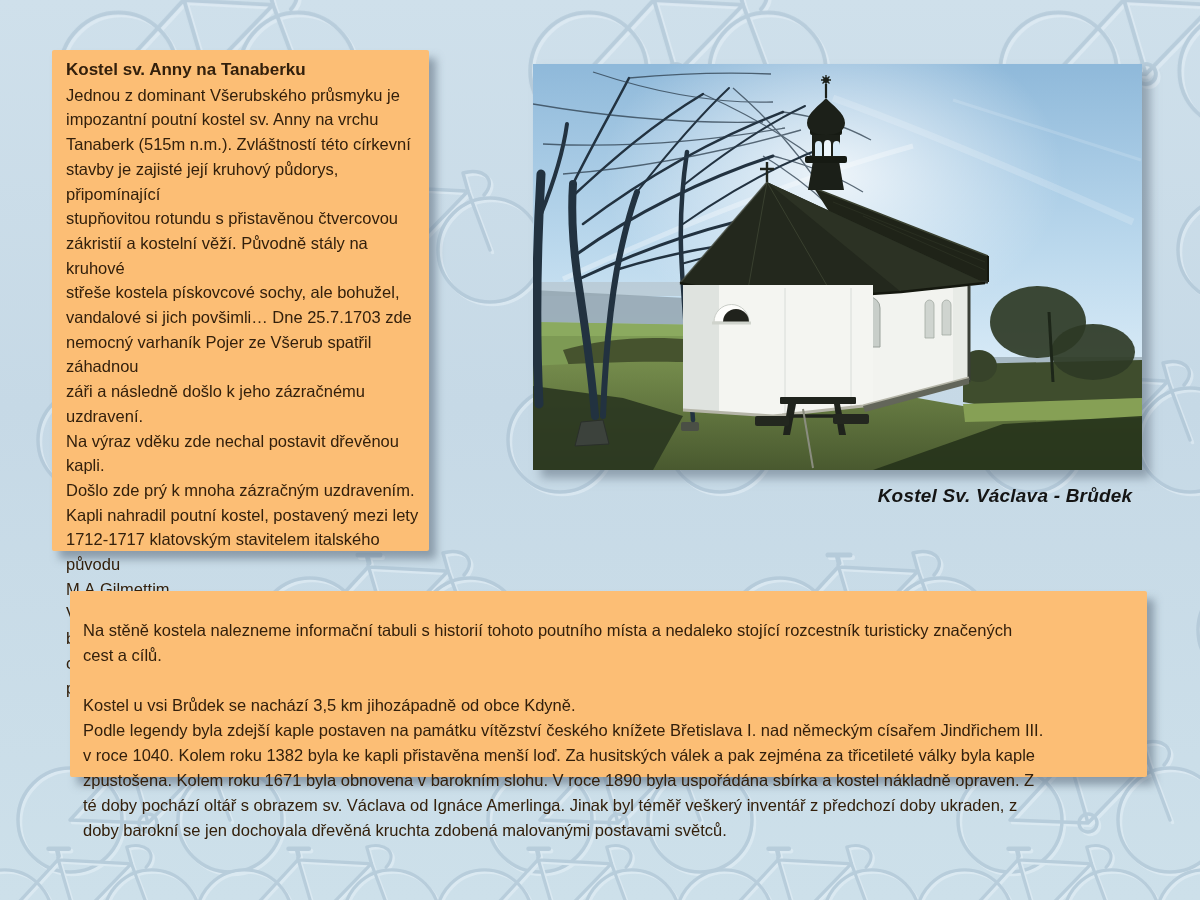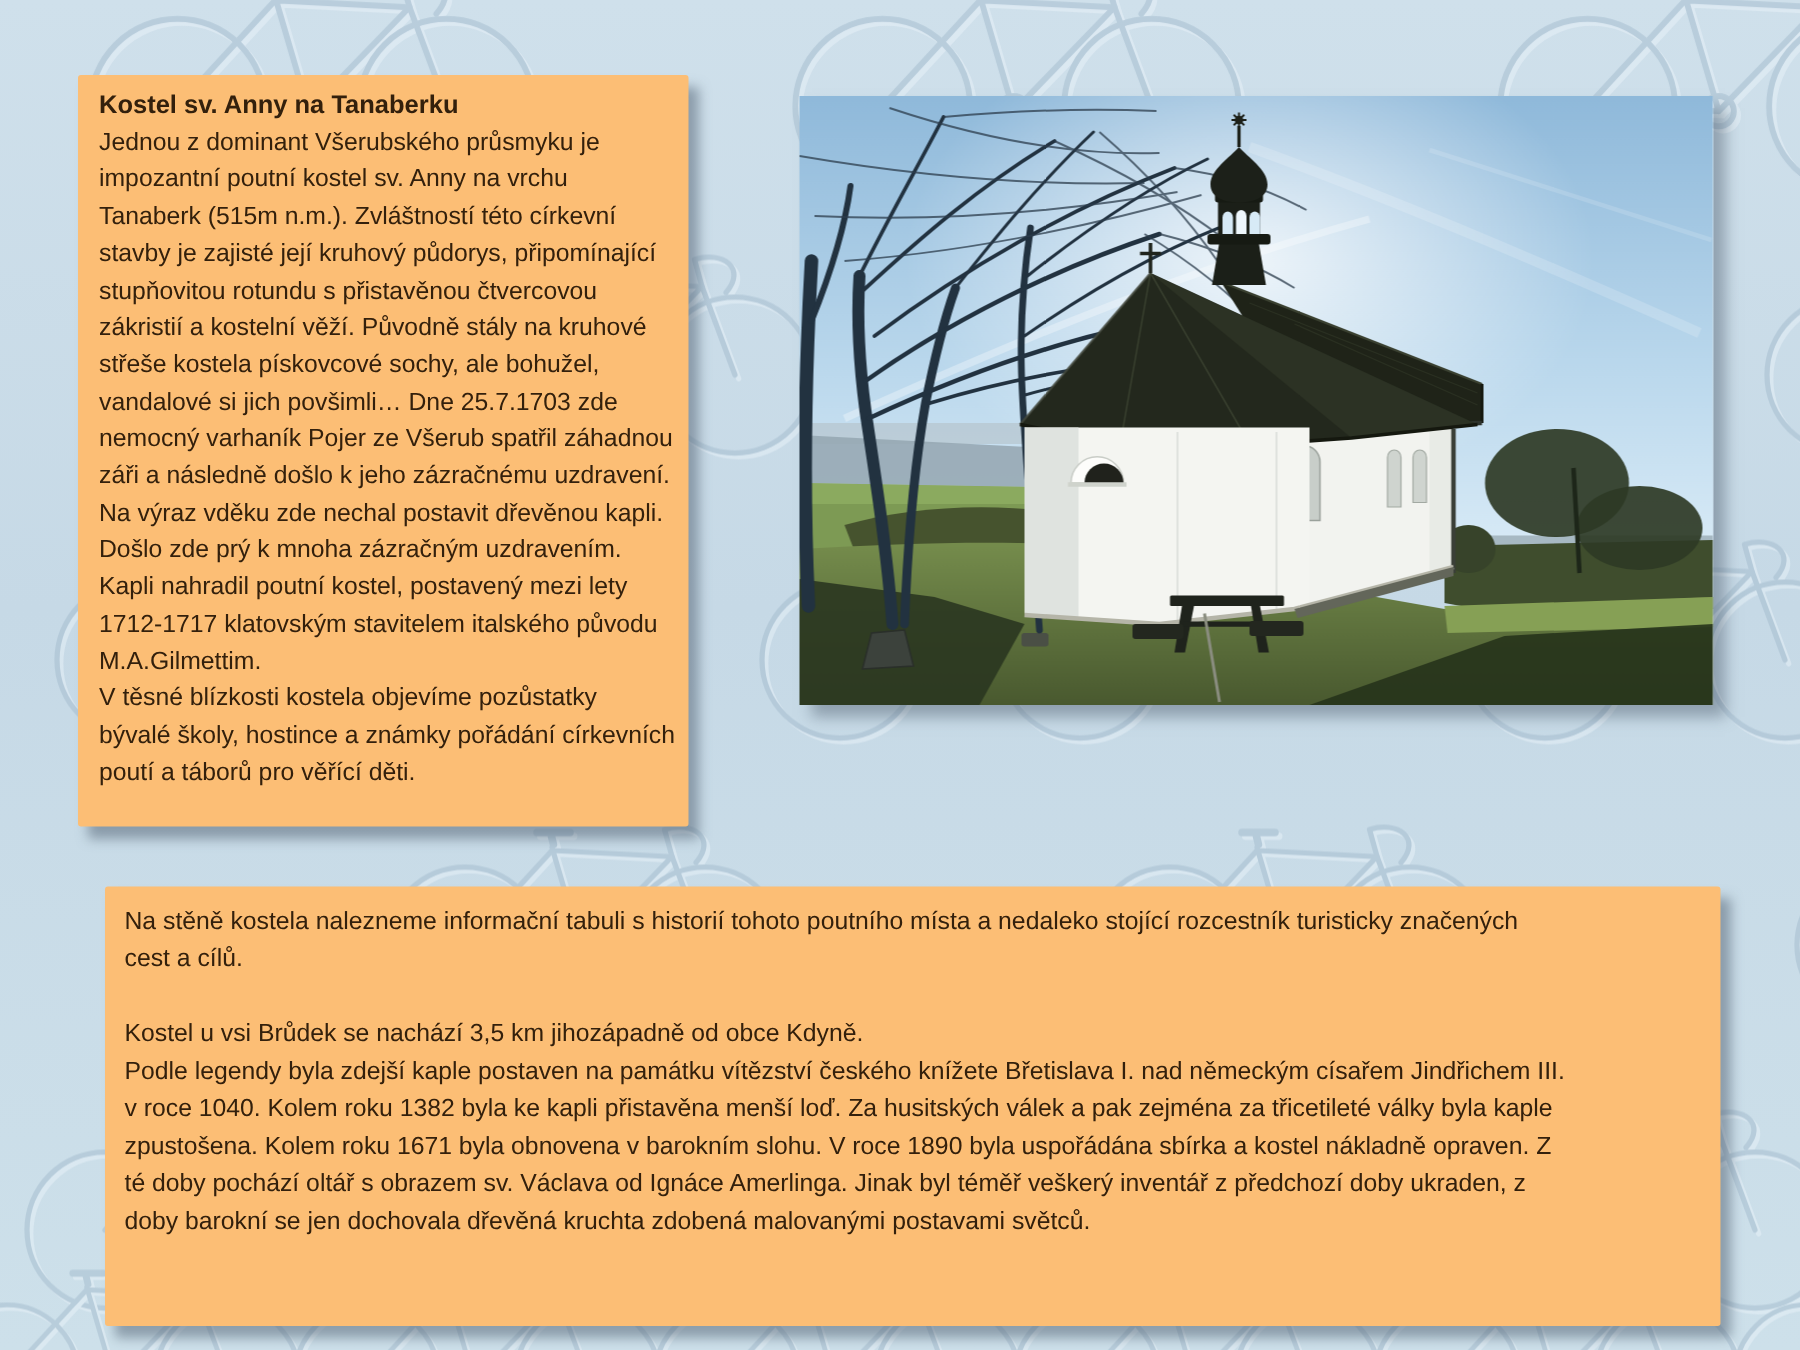--- a/index.html
+++ b/index.html
@@ -8,24 +8,24 @@
     position:relative; width:1200px; height:900px; overflow:hidden;
     background:linear-gradient(180deg,#cfe0eb 0%,#c6d9e6 45%,#cde0ea 100%);
   }
   .bg-bikes { position:absolute; left:0; top:0; width:1200px; height:900px; pointer-events:none; }
   .panel {
     position:absolute; background:#fcbe75; border-radius:2px;
     box-shadow:7px 8px 8px rgba(88,104,120,.55);
     color:#33200c;
   }
   .pre { white-space:pre-line; }
-  .left-panel { left:52px; top:50px; width:407px; height:501px; padding:8px 8px 0 14px;
+  .left-panel { left:52px; top:50px; width:377px; height:501px; padding:8px 8px 0 14px;
     font-size:16.5px; line-height:24.7px; box-sizing:border-box; }
   .left-panel h2 { margin:0; font-size:17px; font-weight:bold; line-height:24.7px; }
-  .bottom-panel { left:70px; top:591px; width:1077px; height:293px; padding:11px 16px 0 13px;
+  .bottom-panel { left:70px; top:591px; width:1077px; height:186px; padding:27px 16px 0 13px;
     font-size:16.5px; line-height:25px; box-sizing:border-box; }
   .bold { font-weight:normal; }
   .photo { position:absolute; left:533px; top:64px; width:609px; height:406px; margin:0;
     box-shadow:8px 8px 9px rgba(88,104,120,.5); }
   .photo svg { display:block; width:100%; height:100%; }
   .caption { position:absolute; left:850px; top:485px; width:310px; text-align:center;
     font-style:italic; font-weight:bold; font-size:19px; color:#141414; letter-spacing:.2px; }
 </style>
 </head>
 <body>
@@ -252,20 +252,21 @@
         <path d="M255,340 L250,371 L257,371 L263,340 Z"></path>
         <path d="M307,340 L313,371 L306,371 L301,340 Z"></path>
         <path d="M256,352 L310,352" stroke="#1f231c" stroke-width="3.5" fill="none"></path>
         <rect x="222" y="352" width="34" height="10" rx="2" fill="#23271f"></rect>
         <rect x="300" y="350" width="36" height="10" rx="2" fill="#23271f"></rect>
         <path d="M270,345 L280,404" stroke="#8a8d7f" stroke-width="2" fill="none"></path>
       </g>
     </svg>
   </figure>
 
+  <div class="caption">Kostel Sv. Václava - Brůdek</div>
 
   <section class="panel bottom-panel">
     <div class="pre"><span>Na stěně kostela nalezneme informační tabuli s historií tohoto poutního místa a nedaleko stojící rozcestník turisticky značených
 cest a cílů.
 
 </span><span class="bold">Kostel u vsi Brůdek</span><span> se nachází 3,5 km jihozápadně od obce Kdyně.
 Podle legendy byla zdejší kaple postaven na památku vítězství českého knížete Břetislava I. nad německým císařem Jindřichem III.
 v roce 1040. Kolem roku 1382 byla ke kapli přistavěna menší loď. Za husitských válek a pak zejména za třicetileté války byla kaple
 zpustošena. Kolem roku 1671 byla obnovena v barokním slohu. V roce 1890 byla uspořádána sbírka a kostel nákladně opraven. Z
 té doby pochází oltář s obrazem sv. Václava od Ignáce Amerlinga. Jinak byl téměř veškerý inventář z předchozí doby ukraden, z

